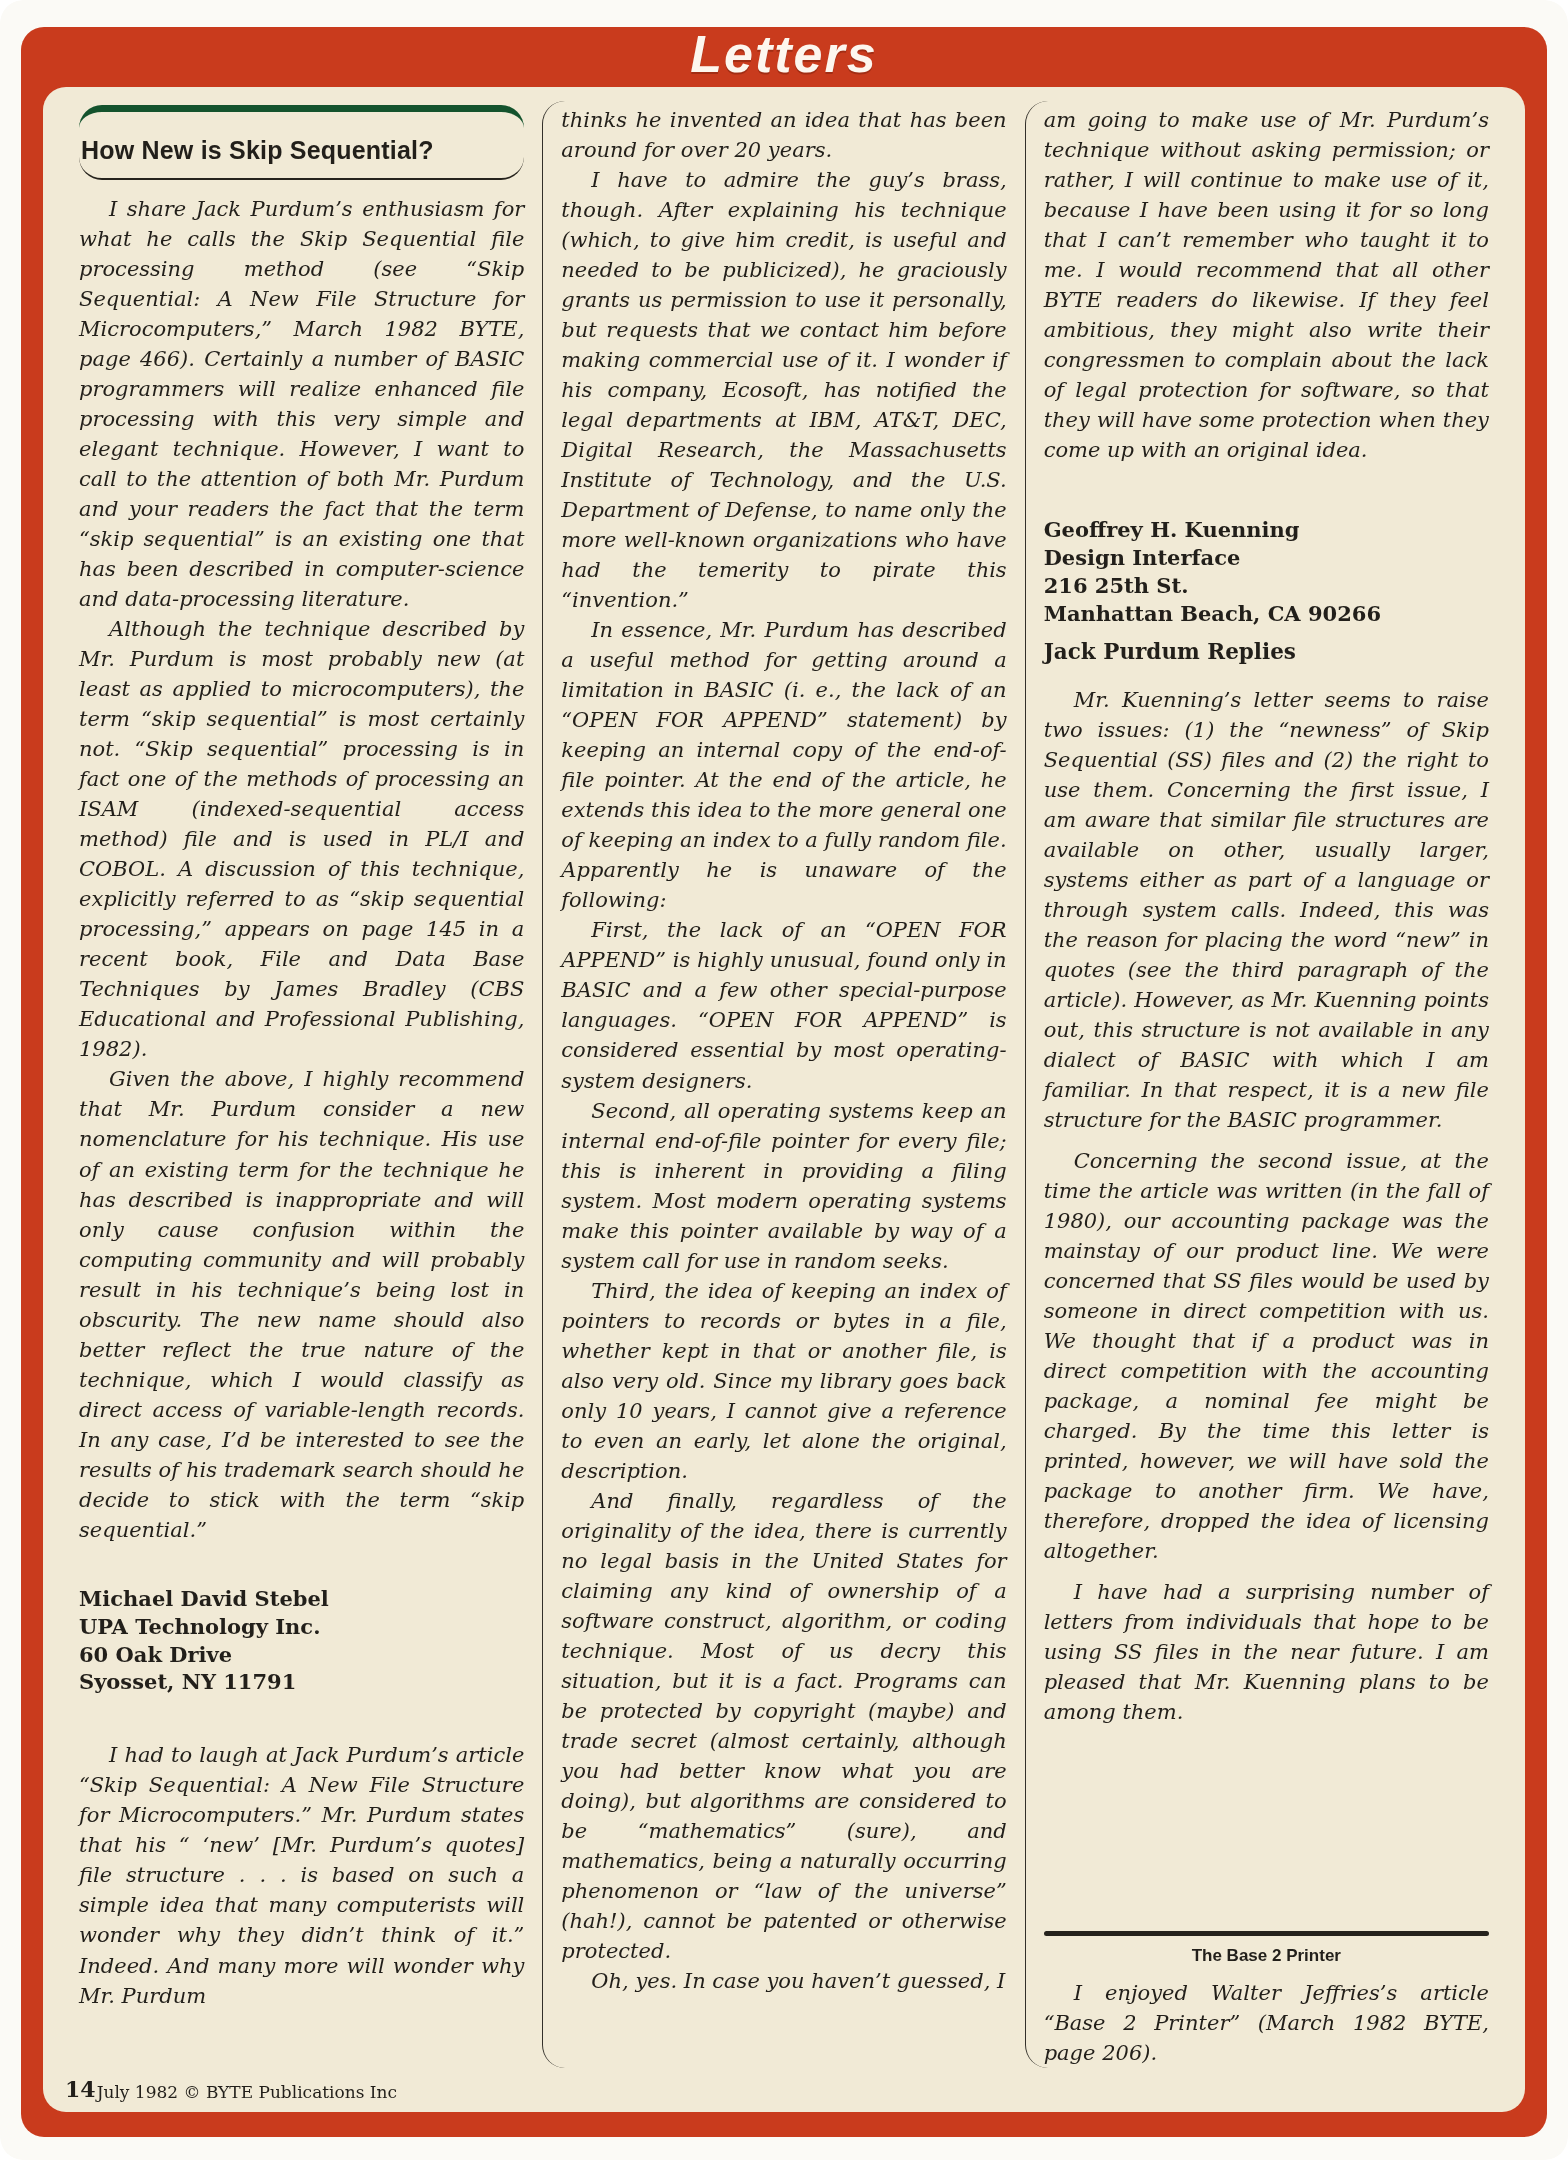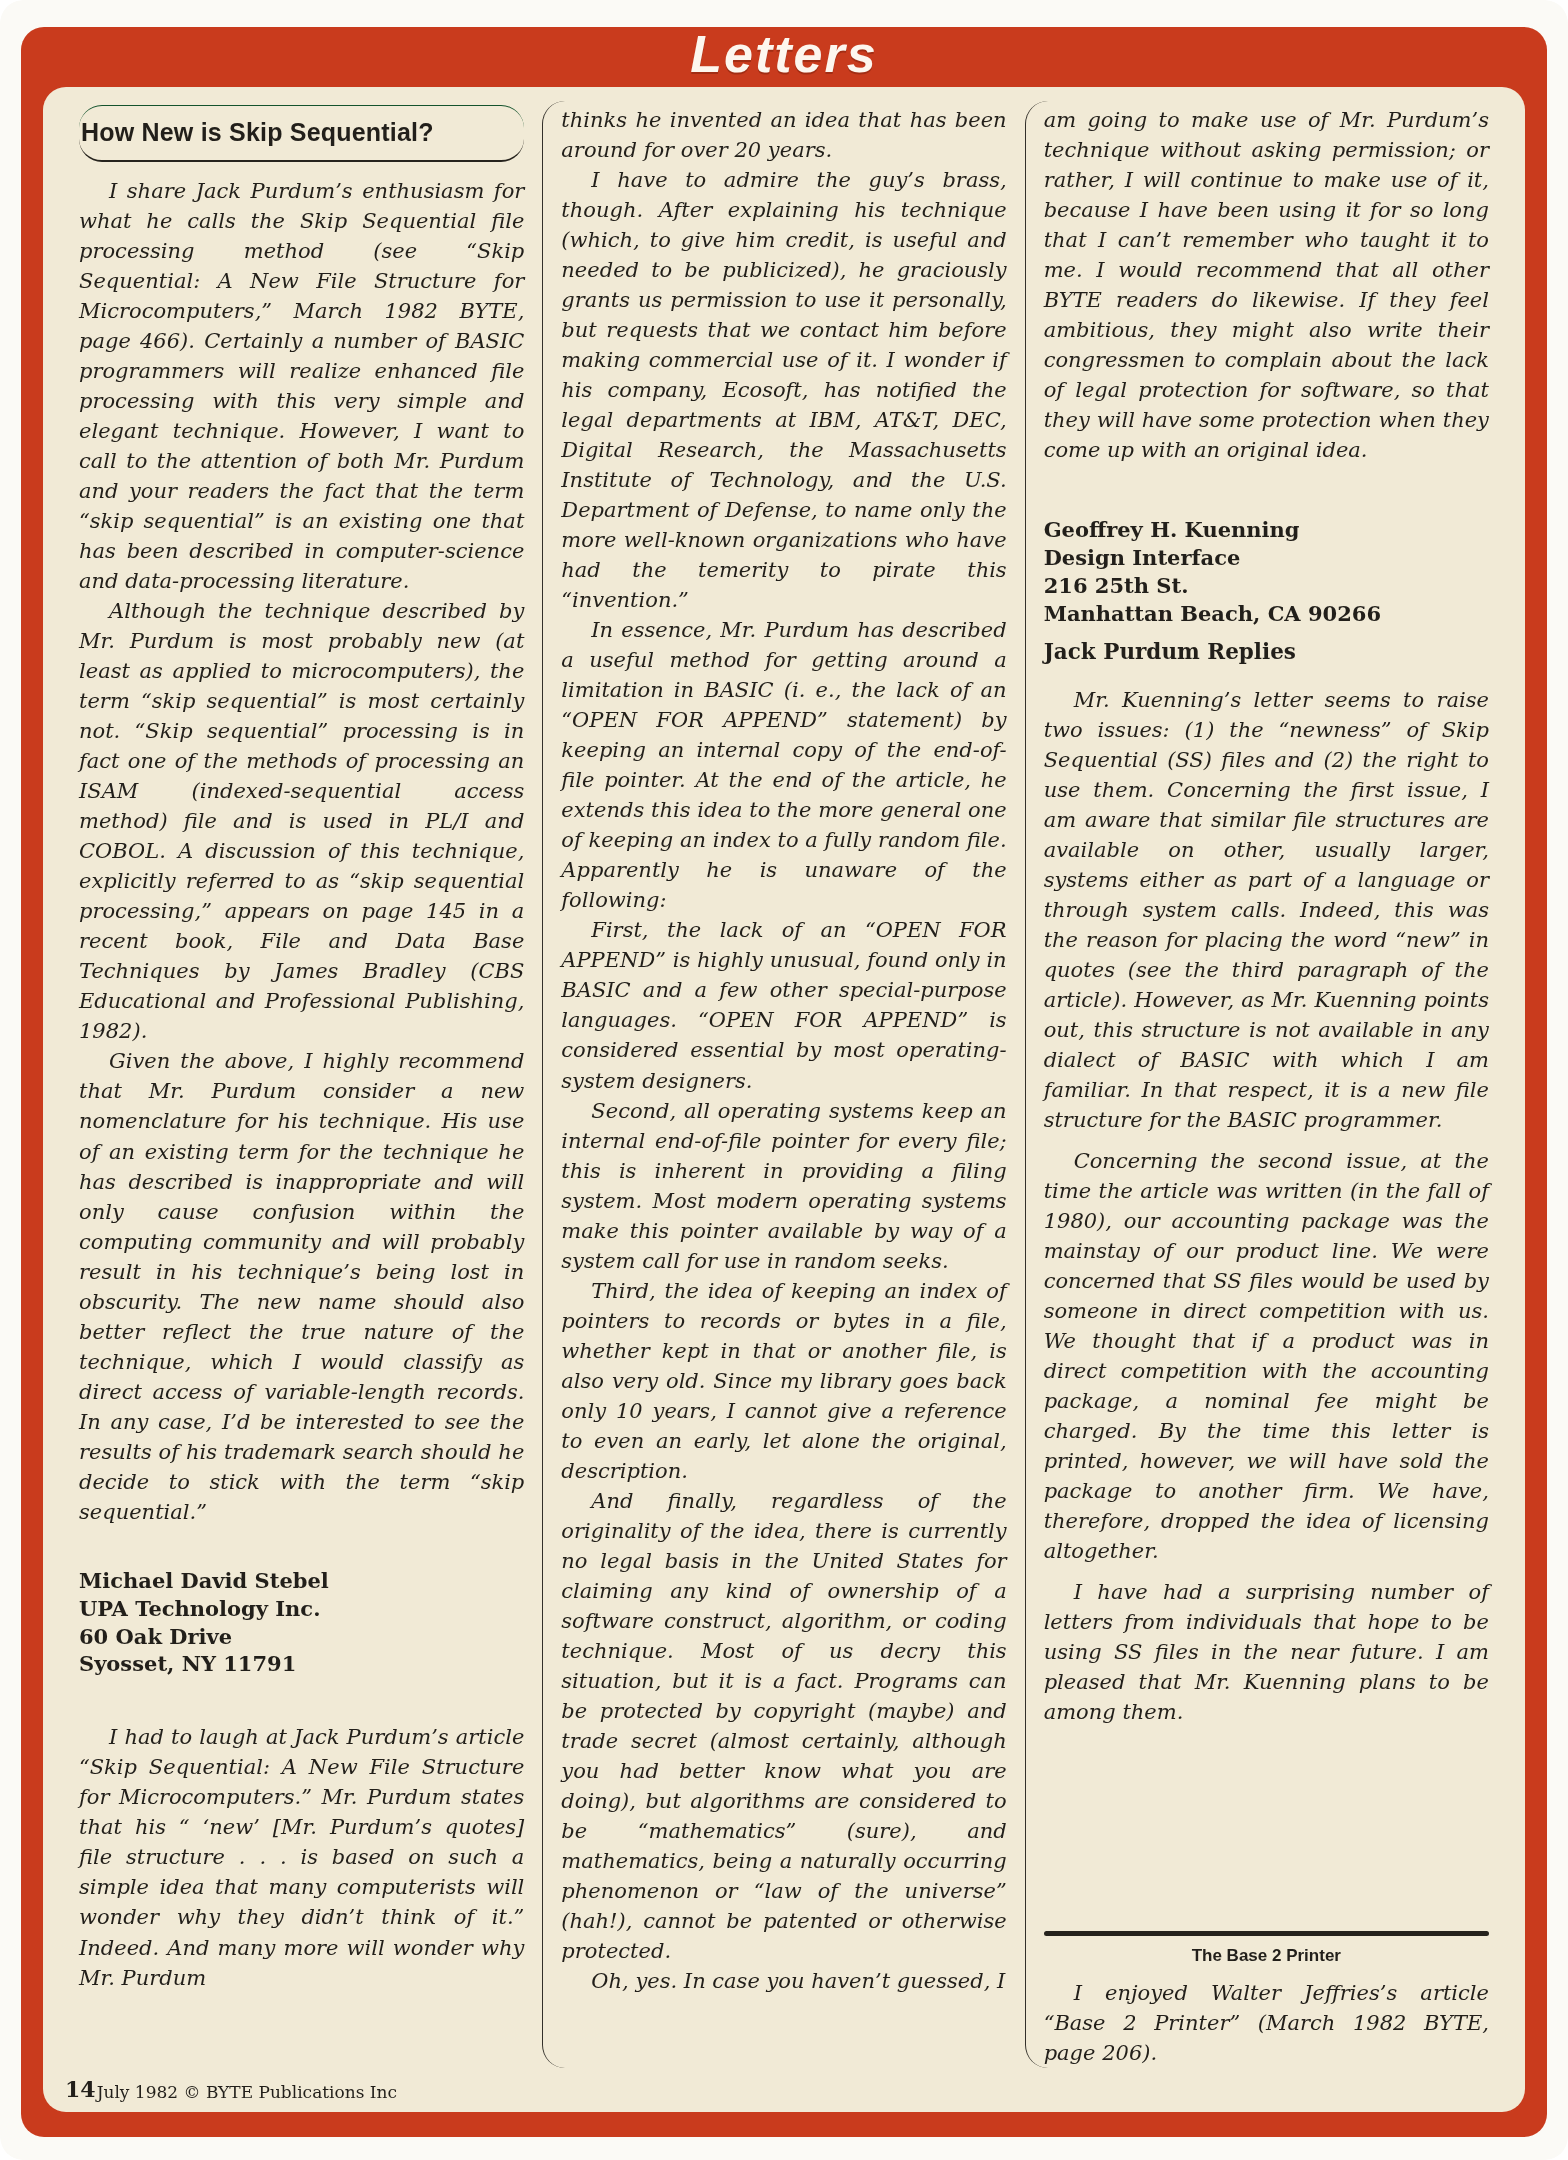--- a/index.html
+++ b/index.html
@@ -45,23 +45,23 @@
     padding: 4px 18px 0 18px;
     overflow: hidden;
   }
   .column + .column { border-left: 1.5px solid #33302a; }
   .column-flex { display: flex; flex-direction: column; gap: 11px; }
 
   .letter-heading {
     font-family: "Liberation Sans", sans-serif;
     font-weight: bold;
     font-size: 25px;
-    border-top: 1px solid #14532d;
+    border-top: 7px solid #14532d;
     border-bottom: 2px solid #26231d;
-    padding: 12px 2px 13px 2px;
+    padding: 24px 2px 13px 2px;
     margin-bottom: 14px;
     letter-spacing: 0.2px;
   }
   .para {
     font-size: 21px;
     line-height: 1.43;
     text-align: justify;
     text-indent: 30px;
     font-style: italic;
   }

